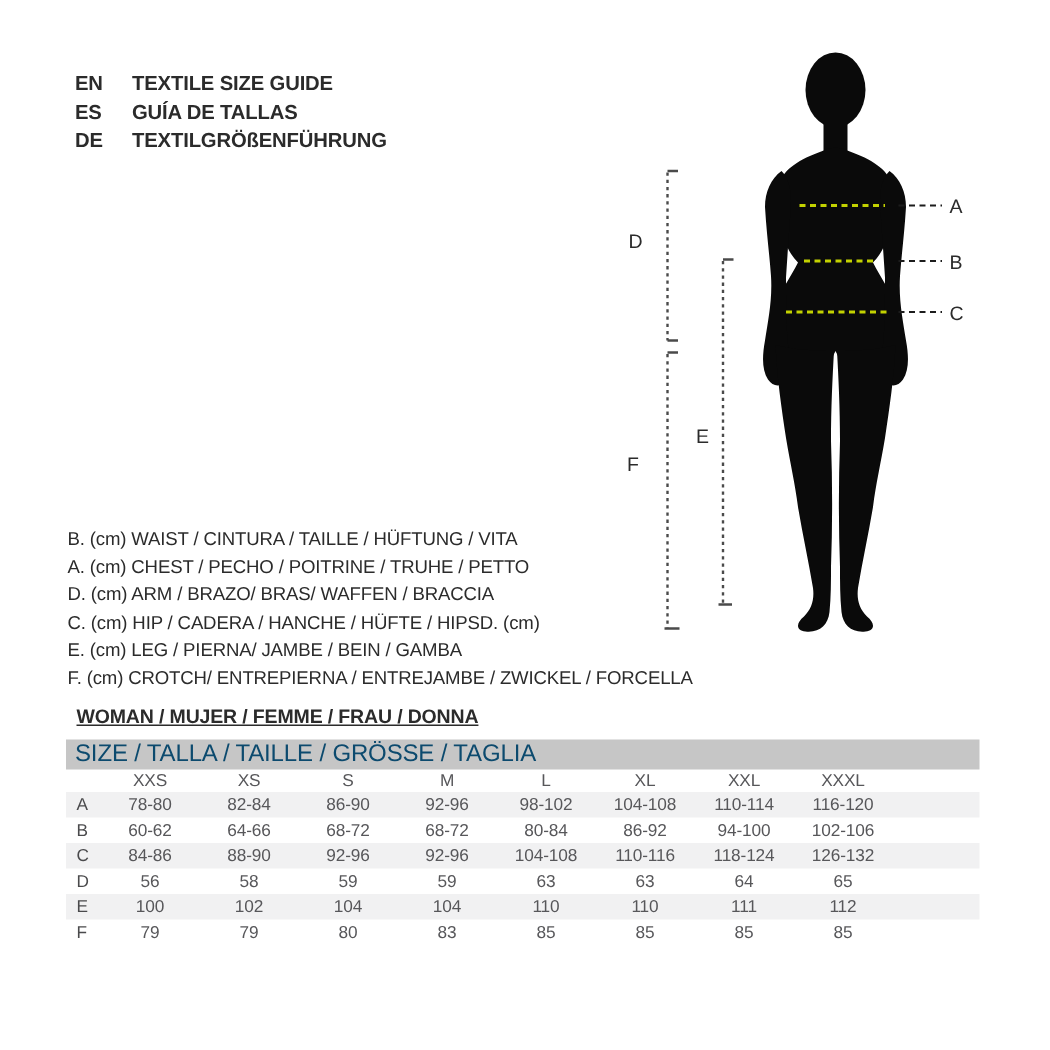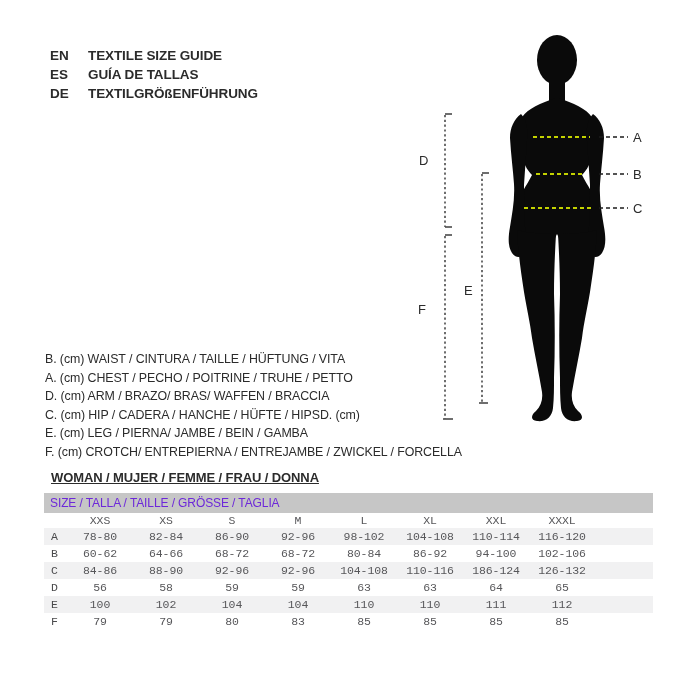--- a/index.html
+++ b/index.html
@@ -12,22 +12,22 @@
   .lang-list { position:absolute; left:50px; top:46px; font-size:13.5px; font-weight:600; color:#2b2b2b; }
   .lang-row { display:flex; height:19px; line-height:19px; }
   .lang-code { width:38px; }
   
   .measure-list { position:absolute; left:45px; top:350px; font-size:12.4px; font-weight:500; color:#2b2b2b; }
   .measure-row { height:18.6px; line-height:18.6px; white-space:nowrap; }
   
   .audience { position:absolute; left:51px; top:470px; font-size:13px; font-weight:600; color:#2b2b2b;text-decoration:underline; }
   
   .size-table { position:absolute; left:44px; top:493px; width:609px; font-size:11.5px; color:#57575a; }
-  .bar { height:20px; line-height:20px; background:#c6c6c6; color:#6d28d9; padding-left:6px; font-size:12px; font-weight:500; }
-  .t-row { display:grid; grid-template-columns:23px repeat(8,66px) 1fr; align-items:center; height:17px; text-align:center;font-family:Liberation Mono, monospace; }
+  .bar { height:20px; line-height:20px; background:#c6c6c6; color:#0c4a6e; padding-left:6px; font-size:16px; font-weight:500; }
+  .t-row { display:grid; grid-template-columns:23px repeat(8,66px) 1fr; align-items:center; height:17px; text-align:center; }
   .t-row.head { height:15px; }
   .t-row.alt { background:#f1f1f2; }
   .lbl { text-align:left; padding-left:7px; color:#4a4a4c; }
   
   .figure { position:absolute; left:405px; top:25px; width:248px; height:410px; }
   .fig-label { font-family:"Liberation Sans", sans-serif; font-size:13px; fill:#2b2b2b; }
   .body-shape { fill:#0a0a0a; }
 </style>
 </head>
 <body>
@@ -168,21 +168,21 @@
     </div>
 
     <div class="t-row alt">
       <span class="lbl">C</span>
       <span>84-86</span>
       <span>88-90</span>
       <span>92-96</span>
       <span>92-96</span>
       <span>104-108</span>
       <span>110-116</span>
-      <span>186-124</span>
+      <span>118-124</span>
       <span>126-132</span>
       <span></span>
     </div>
 
     <div class="t-row">
       <span class="lbl">D</span>
       <span>56</span>
       <span>58</span>
       <span>59</span>
       <span>59</span>

